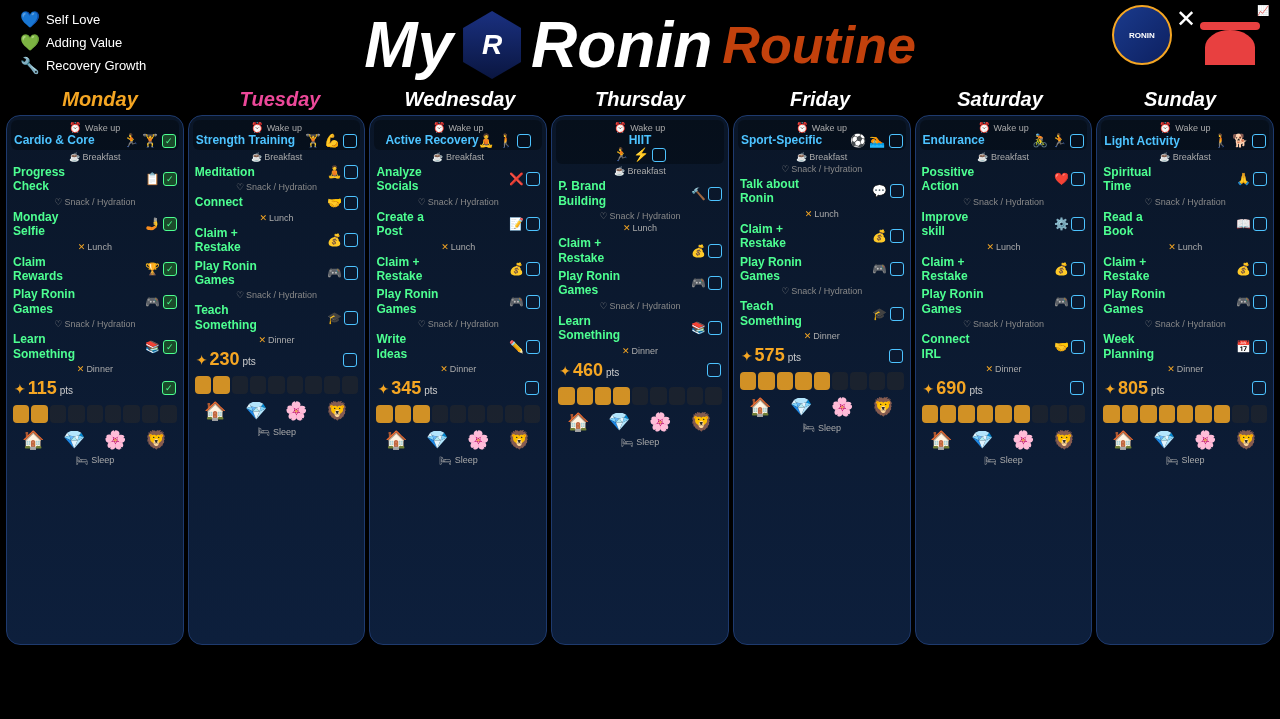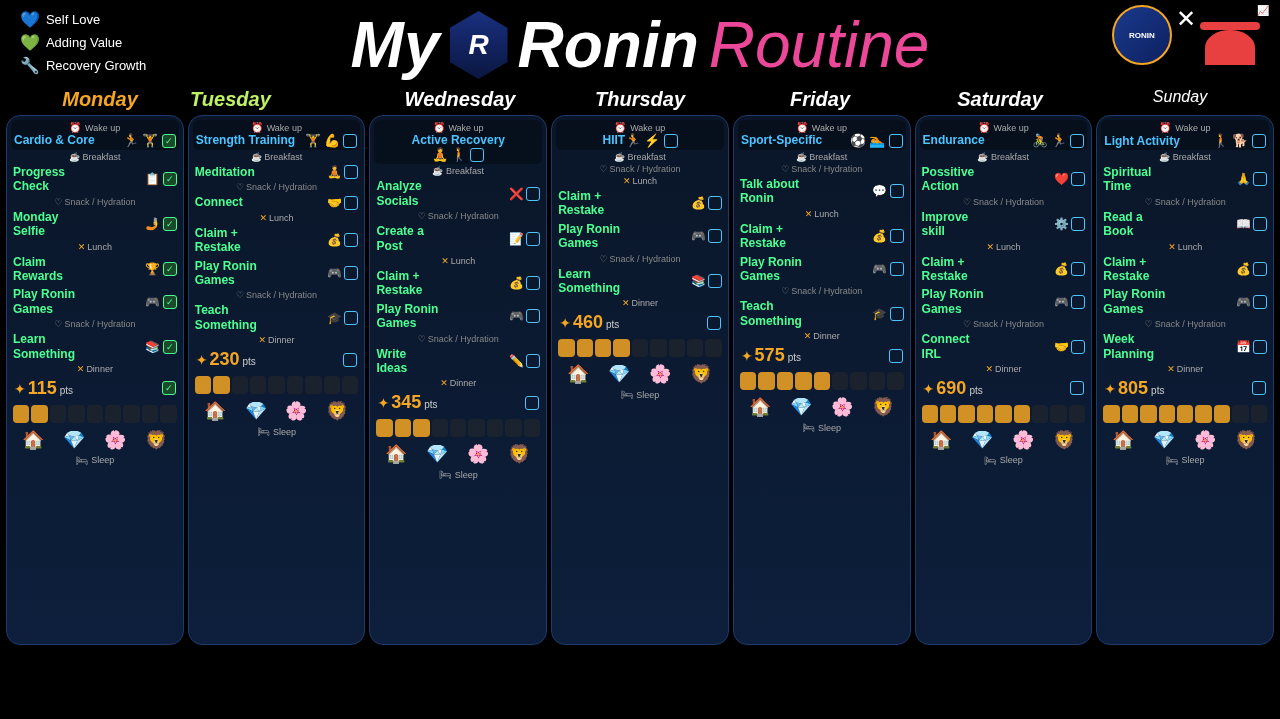--- a/index.html
+++ b/index.html
@@ -55,23 +55,23 @@
     }
 
     .title-ronin {
       font-size: 64px;
       font-weight: 900;
       color: #fff;
       font-style: italic;
     }
 
     .title-routine {
-      font-size: 64px;
-      font-weight: 400;
-      color: #ec4899;
+      font-size: 52px;
+      font-weight: 700;
+      color: #c2410c;
       font-style: italic;
     }
 
     .logo-area {
       position: absolute;
       right: 10px;
       top: 5px;
       display: flex;
       gap: 4px;
     }
@@ -290,26 +290,26 @@
       <div style="position:relative;width:70px;height:60px;">
         <div style="width:50px;height:35px;background:#e84040;border-radius:50% 50% 0 0;position:absolute;bottom:0;left:5px;"></div>
         <div style="width:60px;height:8px;background:#e84040;border-radius:4px;position:absolute;bottom:35px;left:0;"></div>
         <div style="font-size:10px;position:absolute;top:0;right:0;color:#4dff91;">📈</div>
       </div>
     </div>
   </div>
 
   <div class="days-header" style="margin-top:2px;">
     <div style="width:calc(100%/7);text-align:center;font-size:20px;font-weight:900;color:#f5a623;font-style:italic;">Monday</div>
-    <div style="width:calc(100%/7);font-size:20px;font-weight:900;color:#bef264;font-style:italic;">Tuesday</div>
+    <div style="width:calc(100%/7);text-align:center;font-size:20px;font-weight:900;color:#ec4899;font-style:italic;">Tuesday</div>
     <div style="width:calc(100%/7);text-align:center;font-size:20px;font-weight:900;color:#fff;font-style:italic;">Wednesday</div>
     <div style="width:calc(100%/7);text-align:center;font-size:20px;font-weight:900;color:#fff;font-style:italic;">Thursday</div>
     <div style="width:calc(100%/7);text-align:center;font-size:20px;font-weight:900;color:#fff;font-style:italic;">Friday</div>
     <div style="width:calc(100%/7);text-align:center;font-size:20px;font-weight:900;color:#fff;font-style:italic;">Saturday</div>
-    <div style="width:calc(100%/7);text-align:center;font-size:16px;font-weight:400;color:#fff;font-style:italic;">Sunday</div>
+    <div style="width:calc(100%/7);text-align:center;font-size:20px;font-weight:700;color:#fff;font-style:italic;">Sunday</div>
   </div>
 
   <div class="days-container" id="days-container">
   <div class="day-card">
 
     <div class="day-title-section">
       <div class="wake-label">
         <span style="font-size:10px;">⏰</span> Wake up
       </div>
       <div style="display:flex;align-items:center;justify-content:space-between;">
@@ -523,21 +523,21 @@
       <span style="font-size:10px;">🛏</span>
       <span>Sleep</span>
     </div>
   </div>
       <div class="day-card">
 
     <div class="day-title-section">
       <div class="wake-label">
         <span style="font-size:10px;">⏰</span> Wake up
       </div>
-      <div style="display:flex;align-items:center;justify-content:center;flex-direction:column;">
+      <div style="display:flex;align-items:center;justify-content:center;">
         <div class="wake-activity">Active Recovery</div>
         <div style="display:flex;align-items:center;gap:3px;">
           <span style="font-size:13px;">🧘</span>
           <span style="font-size:13px;">🚶</span>
           <div class="checkbox"></div>
         </div>
       </div>
     </div>
 
     <div class="meal-label">
@@ -632,34 +632,41 @@
       <span style="font-size:10px;">🛏</span>
       <span>Sleep</span>
     </div>
   </div>
       <div class="day-card">
 
     <div class="day-title-section">
       <div class="wake-label">
         <span style="font-size:10px;">⏰</span> Wake up
       </div>
-      <div style="display:flex;align-items:center;justify-content:center;">
+      <div style="display:flex;align-items:center;justify-content:flex-start;flex-direction:column;">
         <div class="wake-activity">HIIT</div>
         <div style="display:flex;align-items:center;gap:3px;">
           <span style="font-size:13px;">🏃</span>
           <span style="font-size:13px;">⚡</span>
           <div class="checkbox"></div>
         </div>
       </div>
     </div>
 
     <div class="meal-label">
       <span>☕</span> Breakfast
     </div>
 
+    <div class="activity-row">
+      <div class="activity-label green">P. Brand<br>Building</div>
+      <div class="activity-icons">
+        <span class="activity-icon">🔨</span>
+        <div class="checkbox"></div>
+      </div>
+    </div>
 
     <div class="snack-label">
       <span>♡</span> Snack / Hydration
     </div>
 
 
     <div class="meal-label">
       <span class="x-cross">✕</span> Lunch
     </div>
 

